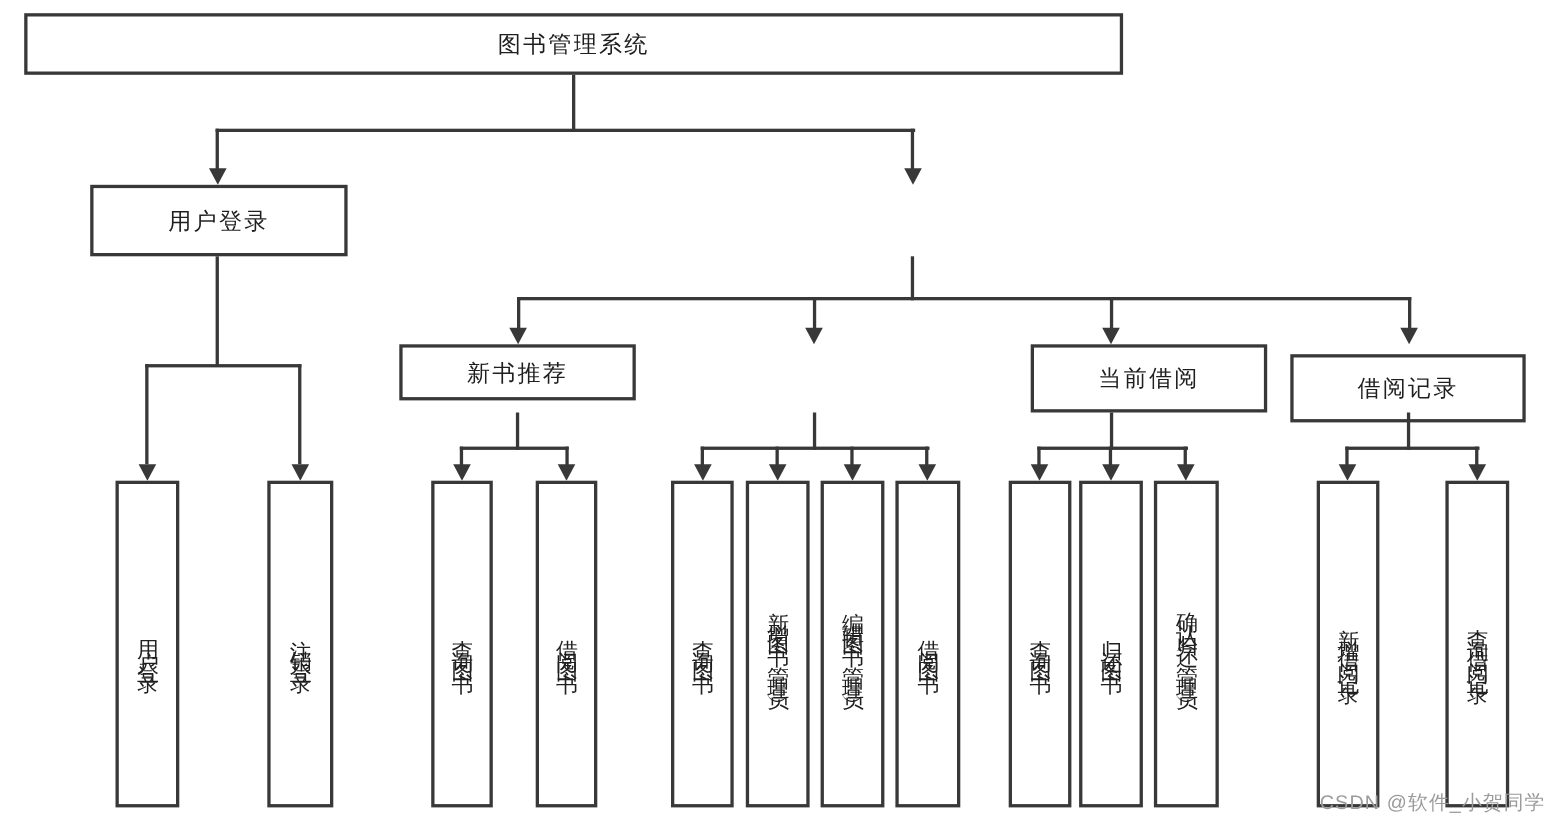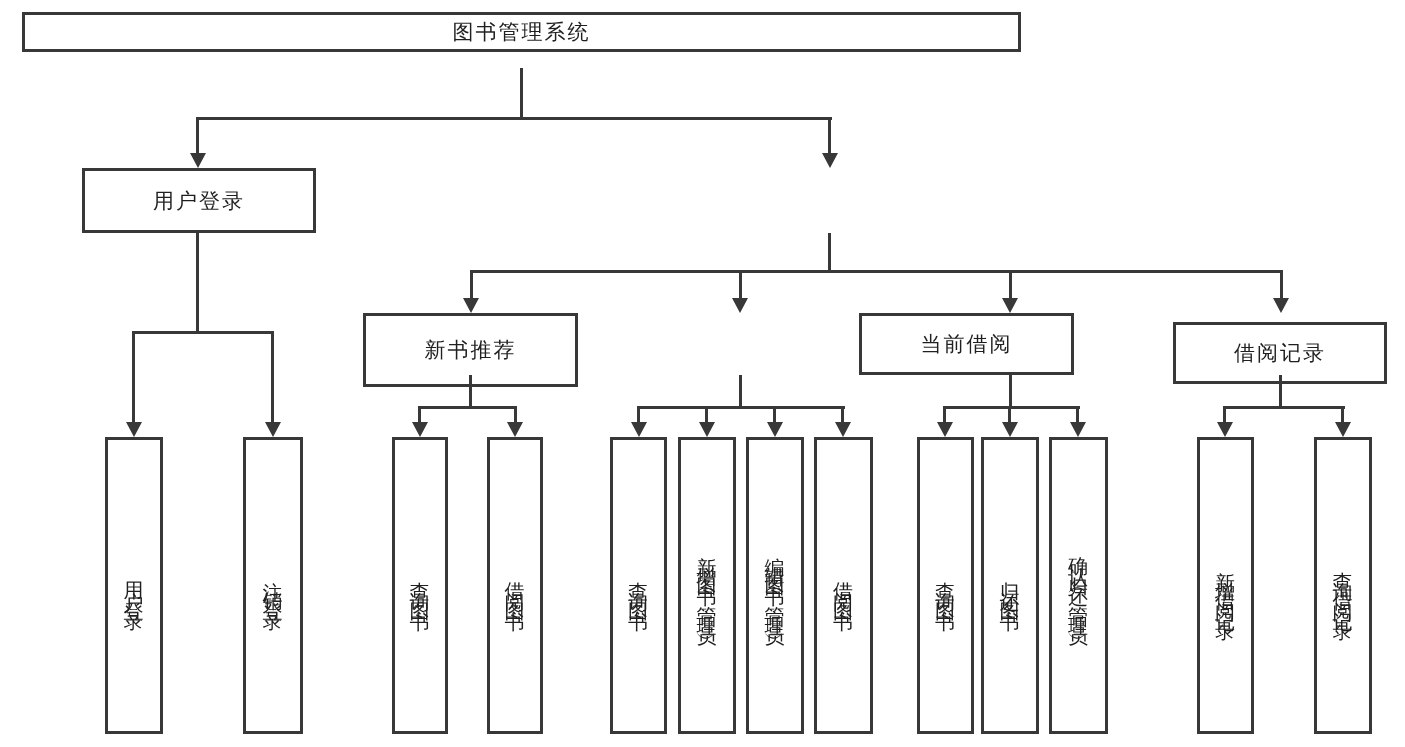--- a/index.html
+++ b/index.html
@@ -25,21 +25,21 @@
   .watermark{
     position:absolute;left:1183px;top:717px;width:222px;
     font-size:18px;letter-spacing:1px;color:#9b9b9b;white-space:nowrap;text-align:right;
   }
 </style>
 </head>
 <body>
 
 <div class="canvas">
 
-  <div class="node" style="left:22px;top:12px;width:999px;height:40px">
+  <div class="node" style="left:22px;top:12px;width:999px;height:56px">
     <span class="lbl">图书管理系统</span>
   </div>
 
   <div class="line" style="left:520px;top:68px;width:3px;height:51px"></div>
   <div class="line" style="left:196px;top:117px;width:636px;height:3px"></div>
   <div class="line" style="left:196px;top:117px;width:3px;height:38px"></div>
   <div class="arrowhead" style="left:190px;top:153px"></div>
   <div class="line" style="left:828px;top:117px;width:3px;height:38px"></div>
   <div class="arrowhead" style="left:822px;top:153px"></div>
 
@@ -58,24 +58,24 @@
   <div class="line" style="left:470px;top:270px;width:813px;height:3px"></div>
   <div class="line" style="left:470px;top:270px;width:3px;height:29px"></div>
   <div class="arrowhead" style="left:463px;top:298px"></div>
   <div class="line" style="left:739px;top:270px;width:3px;height:29px"></div>
   <div class="arrowhead" style="left:732px;top:298px"></div>
   <div class="line" style="left:1009px;top:270px;width:3px;height:29px"></div>
   <div class="arrowhead" style="left:1002px;top:298px"></div>
   <div class="line" style="left:1280px;top:270px;width:3px;height:29px"></div>
   <div class="arrowhead" style="left:1273px;top:298px"></div>
 
-  <div class="node" style="left:363px;top:313px;width:215px;height:74px">
+  <div class="node" style="left:363px;top:313px;width:215px;height:51px">
     <span class="lbl">新书推荐</span>
   </div>
-  <div class="node" style="left:859px;top:313px;width:215px;height:62px">
+  <div class="node" style="left:937px;top:313px;width:215px;height:62px">
     <span class="lbl">当前借阅</span>
   </div>
   <div class="node" style="left:1173px;top:322px;width:214px;height:62px">
     <span class="lbl">借阅记录</span>
   </div>
 
   <div class="line" style="left:469px;top:375px;width:3px;height:34px"></div>
   <div class="line" style="left:418px;top:406px;width:99px;height:3px"></div>
   <div class="line" style="left:418px;top:406px;width:3px;height:17px"></div>
   <div class="arrowhead" style="left:412px;top:422px"></div>
@@ -146,14 +146,15 @@
     <span class="lbl">确认归还（管理员）</span>
   </div>
 
   <div class="node leaf" style="left:1197px;top:437px;width:57px;height:297px">
     <span class="lbl">新增借阅记录</span>
   </div>
   <div class="node leaf" style="left:1314px;top:437px;width:58px;height:297px">
     <span class="lbl">查询借阅记录</span>
   </div>
 
+  <div class="watermark">CSDN @软件_小贺同学</div>
 
 </div>
 
 </body></html>

